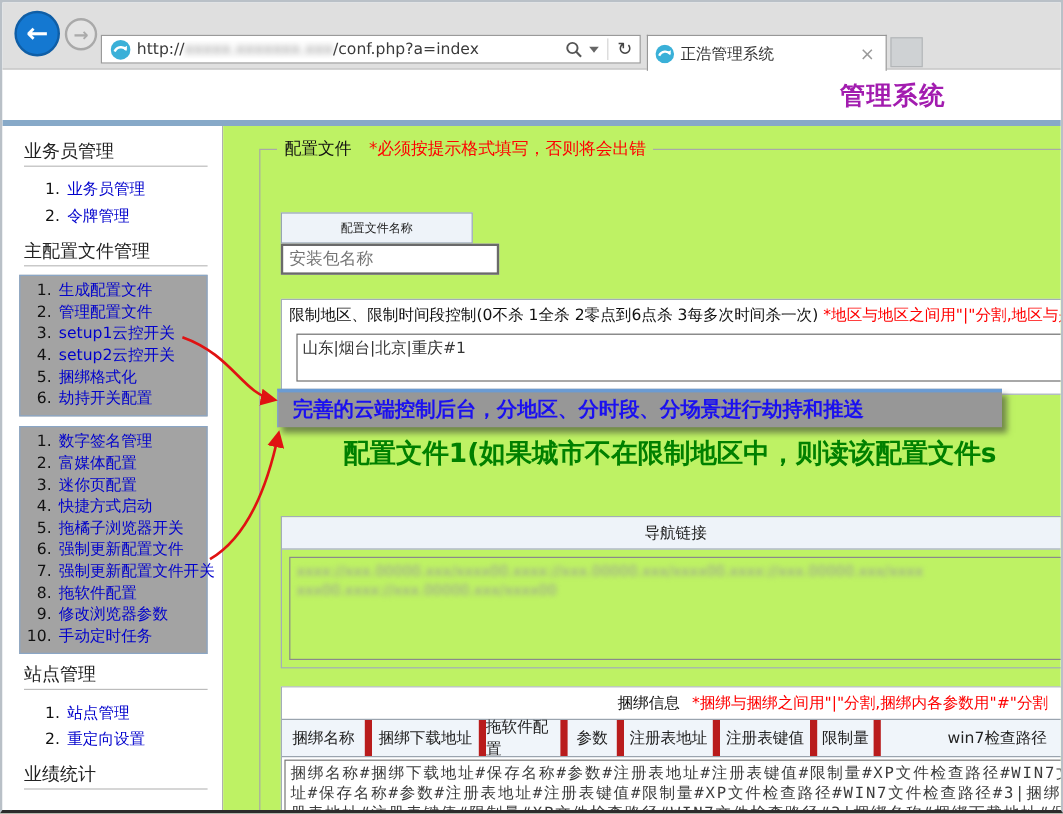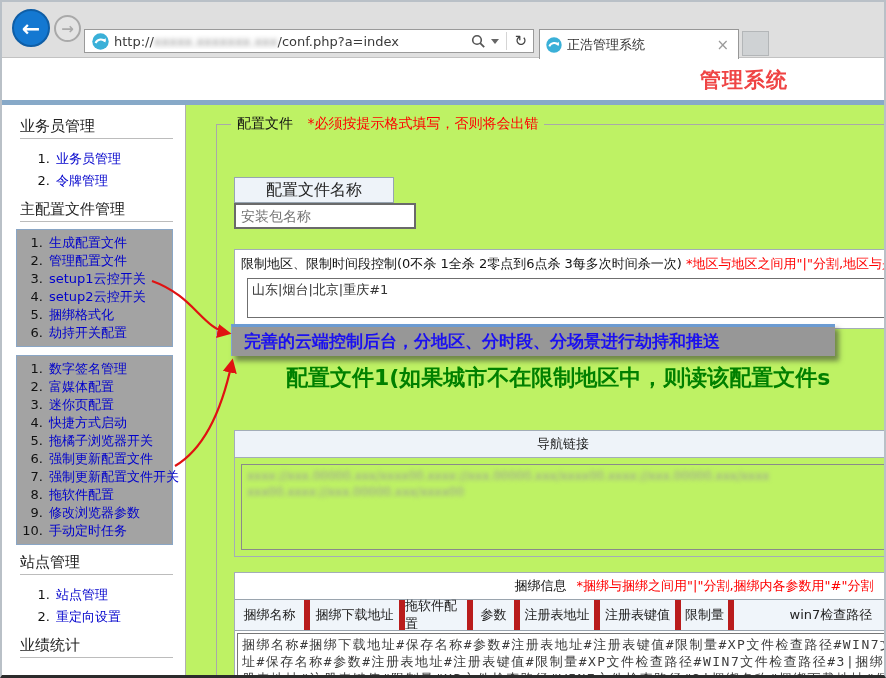--- a/index.html
+++ b/index.html
@@ -20,39 +20,39 @@
   .url-icons { display:flex; align-items:center; gap:5px; padding-right:2px; }
   .caret { width:0; height:0; border-left:4px solid transparent; border-right:4px solid transparent; border-top:5px solid #666; }
   .vsep { width:1px; height:18px; background:#d5d5d5; margin:0 2px; }
   .refresh { font-size:15px; color:#444; line-height:1; }
   .tab { position:absolute; left:537px; top:27px; width:200px; height:30px; background:#fff; border:1px solid #979797; border-bottom:none; display:flex; align-items:center; padding:0 6px; }
   .tab-title { flex:1; font-size:13px; color:#333; white-space:nowrap; overflow:hidden; margin-left:5px; }
   .tab-close { color:#9b9b9b; font-size:15px; padding:0 3px; cursor:pointer; }
   .newtab { position:absolute; left:740px; top:29px; width:27px; height:25px; background:#cfd2d4; border:1px solid #b3b6b8; cursor:pointer; }
   
   .site-header { height:42px; background:#fff; border-top:1px solid #fff; display:flex; align-items:center; justify-content:flex-end; padding-right:96px; }
-  .site-title { font-size:21px; font-weight:bold; color:#ef4444; letter-spacing:1px; }
+  .site-title { font-size:21px; font-weight:bold; color:#a21caf; letter-spacing:1px; }
   .blue-bar { height:5px; background:#87a9c8; }
   
   .page-body { display:flex; height:570px; background:#fff; }
   .sidebar { width:184px; flex:0 0 184px; border-right:1px solid #b0b0b0; padding:12px 12px 0 18px; overflow:hidden; }
   .sb-h { font-size:15px; color:#222; line-height:18px; padding-bottom:3px; border-bottom:1px solid #bcbcbc; margin-bottom:7px; }
   .sb-list { padding:2px 0 0 6px; margin-bottom:8px; }
   .sb-list .sb-item { display:flex; line-height:22px; font-size:13px; }
   .sb-list.boxed { background:#a3a3a3; border:1px solid #8aa6c5; padding:4px 2px 4px 2px; margin:0 0 8px -4px; }
   .sb-list.boxed .sb-item { line-height:18px; }
   .sb-num { width:24px; text-align:right; margin-right:6px; color:#111; flex:0 0 24px; }
   .sb-link { color:#0000cc; cursor:pointer; white-space:nowrap; }
   .content { flex:1; position:relative; overflow:hidden; background:#bef264; }
   
   .cfg-fieldset { position:absolute; left:30px; top:10px; width:1100px; height:1300px; border:1px solid #a9a9a9; padding:0; }
   .cfg-fieldset legend { margin-left:14px; padding:0 6px; font-size:14px; }
   .legend-black { color:#111; }
   .legend-red { color:#f00; margin-left:10px; }
-  .profile-head { position:absolute; left:48px; top:72px; width:160px; height:26px; background:#eef3f9; border:1px solid #97a5b2; font-size:16px; color:#222; display:flex; align-items:center; justify-content:center; }
+  .profile-head { position:absolute; left:48px; top:72px; width:160px; height:26px; background:#eef3f9; border:1px solid #97a5b2; font-size:10px; color:#222; display:flex; align-items:center; justify-content:center; }
   .profile-input { position:absolute; left:48px; top:98px; width:182px; height:26px; border:2px solid #6a6a6a; font-size:14px; padding:0 5px; color:#444; font-family:inherit; }
   .region-box { position:absolute; left:48px; top:144px; width:812px; border:1px solid #a3adb8; padding:4px 6px 10px 6px; background:#fff; }
   .region-label { font-size:13px; color:#111; white-space:nowrap; line-height:20px; }
   .red { color:#f00; }
   .region-ta { display:block; margin:4px 0 0 6px; width:740px; height:40px; border:1px solid #6f6f6f; font-size:13px; color:#333; padding:2px 4px; resize:none; font-family:inherit; }
   .annotation { position:absolute; left:45px; top:219px; width:604px; height:32px; background:#979797; border-top:3px solid #6b9bd2; border-left:1px solid #7fa6d2;
     box-shadow:4px 5px 5px rgba(50,50,50,.55); display:flex; align-items:center; padding-left:12px; }
   .annotation span { color:#1b10f0; font-size:17px; font-weight:bold; white-space:nowrap; }
   .green-note { position:absolute; left:100px; top:258px; font-size:22px; font-weight:bold; color:#008000; white-space:nowrap; }
   .nav-box { position:absolute; left:48px; top:325px; width:658px; border:1px solid #a3adb8; }

